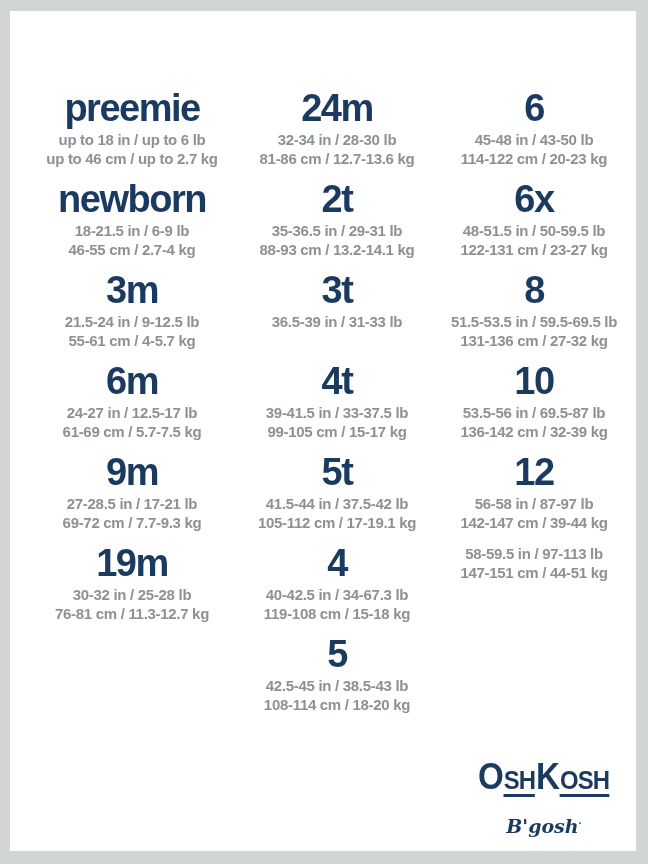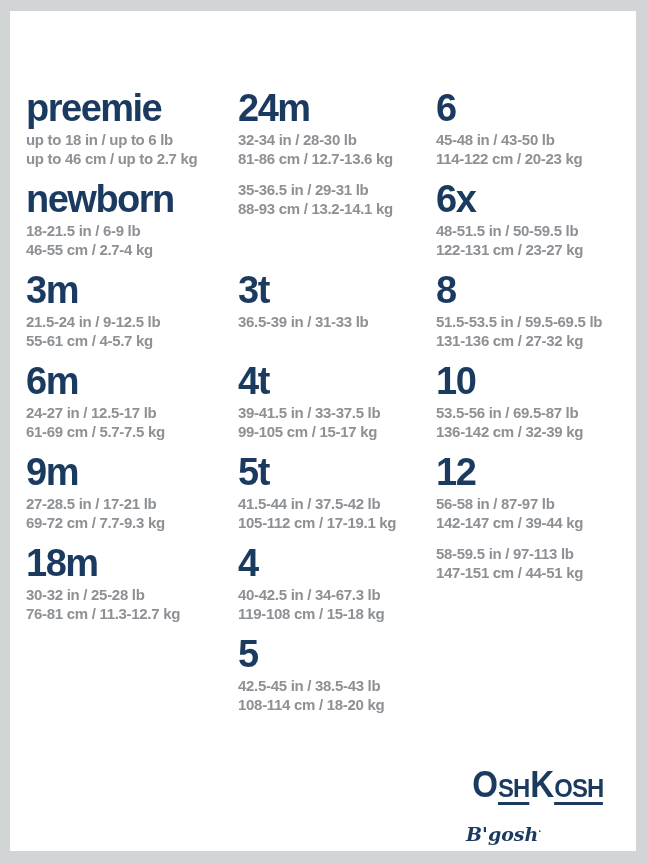--- a/index.html
+++ b/index.html
@@ -21,41 +21,42 @@
     background:var(--paper);
   }
   .grid{
     display:grid;
     grid-template-columns:212px 198px 196px;
     padding:78px 0 0 16px;
   }
   .col{display:flex;flex-direction:column;}
   .block{
     height:91px;
+    text-align:center;
   }
   .size-label{
     color:var(--navy);
     font-size:38px;
     line-height:38px;
     font-weight:bold;
     letter-spacing:-1.5px;
     margin-bottom:3px;
   }
   .detail{
     color:var(--gray-text);
     font-size:15px;
     line-height:19px;
     letter-spacing:-0.3px;
     font-weight:bold;
   }
   .logo{
     position:absolute;
-    right:14px;bottom:6px;
+    right:14px;bottom:14px;
     width:156px;
-    text-align:left;
+    text-align:center;
     color:var(--navy);
   }
   .logo-word{
     font-weight:bold;
     letter-spacing:-1px;
     white-space:nowrap;
     transform:scaleX(0.92);
     transform-origin:center;
   }
   .logo-word .lg{
@@ -109,32 +110,33 @@
           <div class="size-label">6m</div>
           <div class="detail">24-27 in / 12.5-17 lb</div>
           <div class="detail">61-69 cm / 5.7-7.5 kg</div>
         </div>
         <div class="block">
           <div class="size-label">9m</div>
           <div class="detail">27-28.5 in / 17-21 lb</div>
           <div class="detail">69-72 cm / 7.7-9.3 kg</div>
         </div>
         <div class="block">
-          <div class="size-label">18m</div>
+          <div class="size-label">19m</div>
           <div class="detail">30-32 in / 25-28 lb</div>
           <div class="detail">76-81 cm / 11.3-12.7 kg</div>
         </div>
       </div>
     <div class="col">
         <div class="block">
           <div class="size-label">24m</div>
           <div class="detail">32-34 in / 28-30 lb</div>
           <div class="detail">81-86 cm / 12.7-13.6 kg</div>
         </div>
         <div class="block">
+          <div class="size-label">2t</div>
           <div class="detail">35-36.5 in / 29-31 lb</div>
           <div class="detail">88-93 cm / 13.2-14.1 kg</div>
         </div>
         <div class="block">
           <div class="size-label">3t</div>
           <div class="detail">36.5-39 in / 31-33 lb</div>
         </div>
         <div class="block">
           <div class="size-label">4t</div>
           <div class="detail">39-41.5 in / 33-37.5 lb</div>

